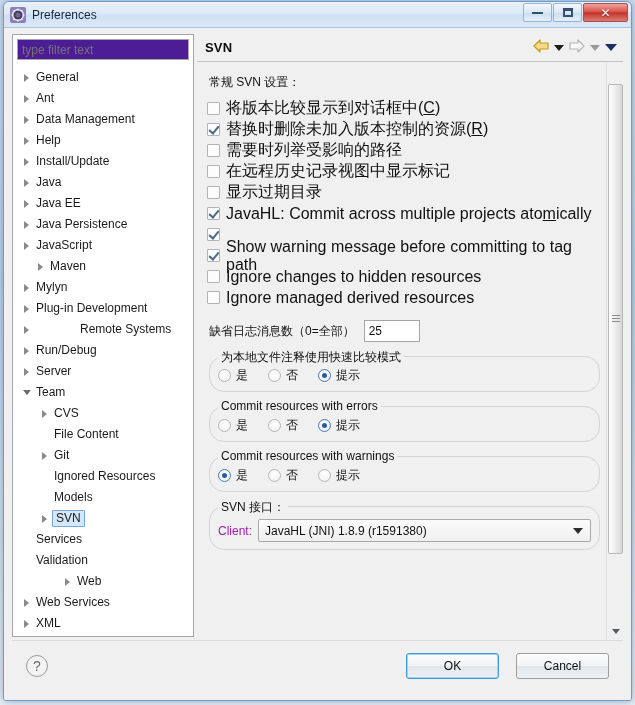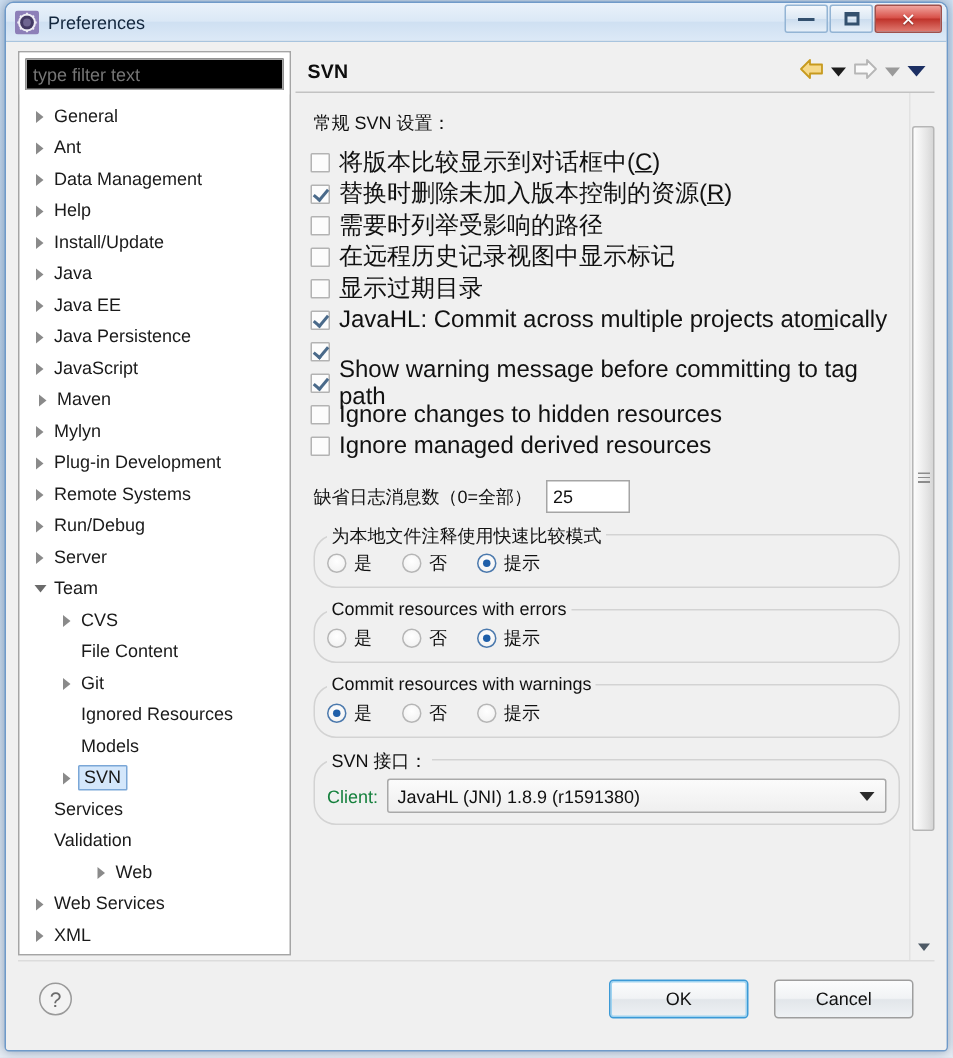--- a/index.html
+++ b/index.html
@@ -66,21 +66,21 @@
   
   #content { position: absolute; left: 0; top: 26px; right: 0; bottom: 0; background: #f0f0f0; }
 
   #tree-panel {
     position: absolute; left: 8px; top: 6px; width: 182px; height: 603px;
     background: #ffffff; border: 1px solid #a5a5a5;
     overflow: hidden;
   }
   #filter-wrap { padding: 4px 4px 3px 4px; background:#ffffff; }
   #filter-input {
-    width: 100%; height: 21px; border: 1px solid #a5a5a5; background:#000000;
+    width: 100%; height: 21px; border: 1px solid #a5a5a5; background:#4c1d95;
     font-size: 12px; color: #888; padding: 0 4px; outline: none;
     font-family: "Liberation Sans", sans-serif;
   }
   #tree { position:absolute; left:0; top:32px; right:0; bottom:0; overflow:hidden; }
   .tnode {
     height: 21px; display: flex; align-items: center; white-space: nowrap;
     font-size: 12px; color: #1a1a1a; cursor: default; padding-left: 6px;
   }
   .tw { width: 15px; flex: 0 0 15px; display:flex; align-items:center; justify-content:center; }
   .arrow-c, .arrow-o { width:0; height:0; }
@@ -147,21 +147,21 @@
     position: relative;
   }
   .rb.on { border-color: #4b79ad; }
   .rb.on::after {
     content: ""; position: absolute; left: 3px; top: 3px; width: 5px; height: 5px;
     border-radius: 50%; background: #1f5fa9;
   }
   .rbtext { font-size: 12px; color: #111; }
 
   .clientrow { display:flex; align-items:center; margin-top: 2px; }
-  .clientrow .clabel { font-size:12px; color:#15803d; margin-right: 6px; }
+  .clientrow .clabel { font-size:12px; color:#a21caf; margin-right: 6px; }
   .combo {
     flex: 1; height: 23px; border: 1px solid #a9a9a9; border-radius: 2px;
     background: linear-gradient(180deg,#fbfbfb 0%,#efefef 100%);
     display: flex; align-items: center; justify-content: space-between;
     padding: 0 3px 0 6px; font-size: 12px; color: #111;
   }
   .combo .cb-caret { width:0;height:0;border-left:5px solid transparent;border-right:5px solid transparent;border-top:6px solid #2b2b2b;margin-right:4px; }
 
   
   #vsb {
@@ -308,39 +308,39 @@
               <i class="arrow-c"></i>
             </span>
             <span class="tlabel">Java Persistence</span>
           </div>
           <div class="tnode" style="padding-left: 6px;">
             <span class="tw">
               <i class="arrow-c"></i>
             </span>
             <span class="tlabel">JavaScript</span>
           </div>
-          <div class="tnode" style="padding-left: 8px;">
+          <div class="tnode" style="padding-left: 20px;">
             <span class="tw">
               <i class="arrow-c"></i>
             </span>
             <span class="tlabel">Maven</span>
           </div>
           <div class="tnode" style="padding-left: 6px;">
             <span class="tw">
               <i class="arrow-c"></i>
             </span>
             <span class="tlabel">Mylyn</span>
           </div>
           <div class="tnode" style="padding-left: 6px;">
             <span class="tw">
               <i class="arrow-c"></i>
             </span>
             <span class="tlabel">Plug-in Development</span>
           </div>
-          <div class="tnode" style="padding-left: 6px;">
+          <div class="tnode" style="padding-left: 6px; gap: 44px;">
             <span class="tw">
               <i class="arrow-c"></i>
             </span>
             <span class="tlabel">Remote Systems</span>
           </div>
           <div class="tnode" style="padding-left: 6px;">
             <span class="tw">
               <i class="arrow-c"></i>
             </span>
             <span class="tlabel">Run/Debug</span>

